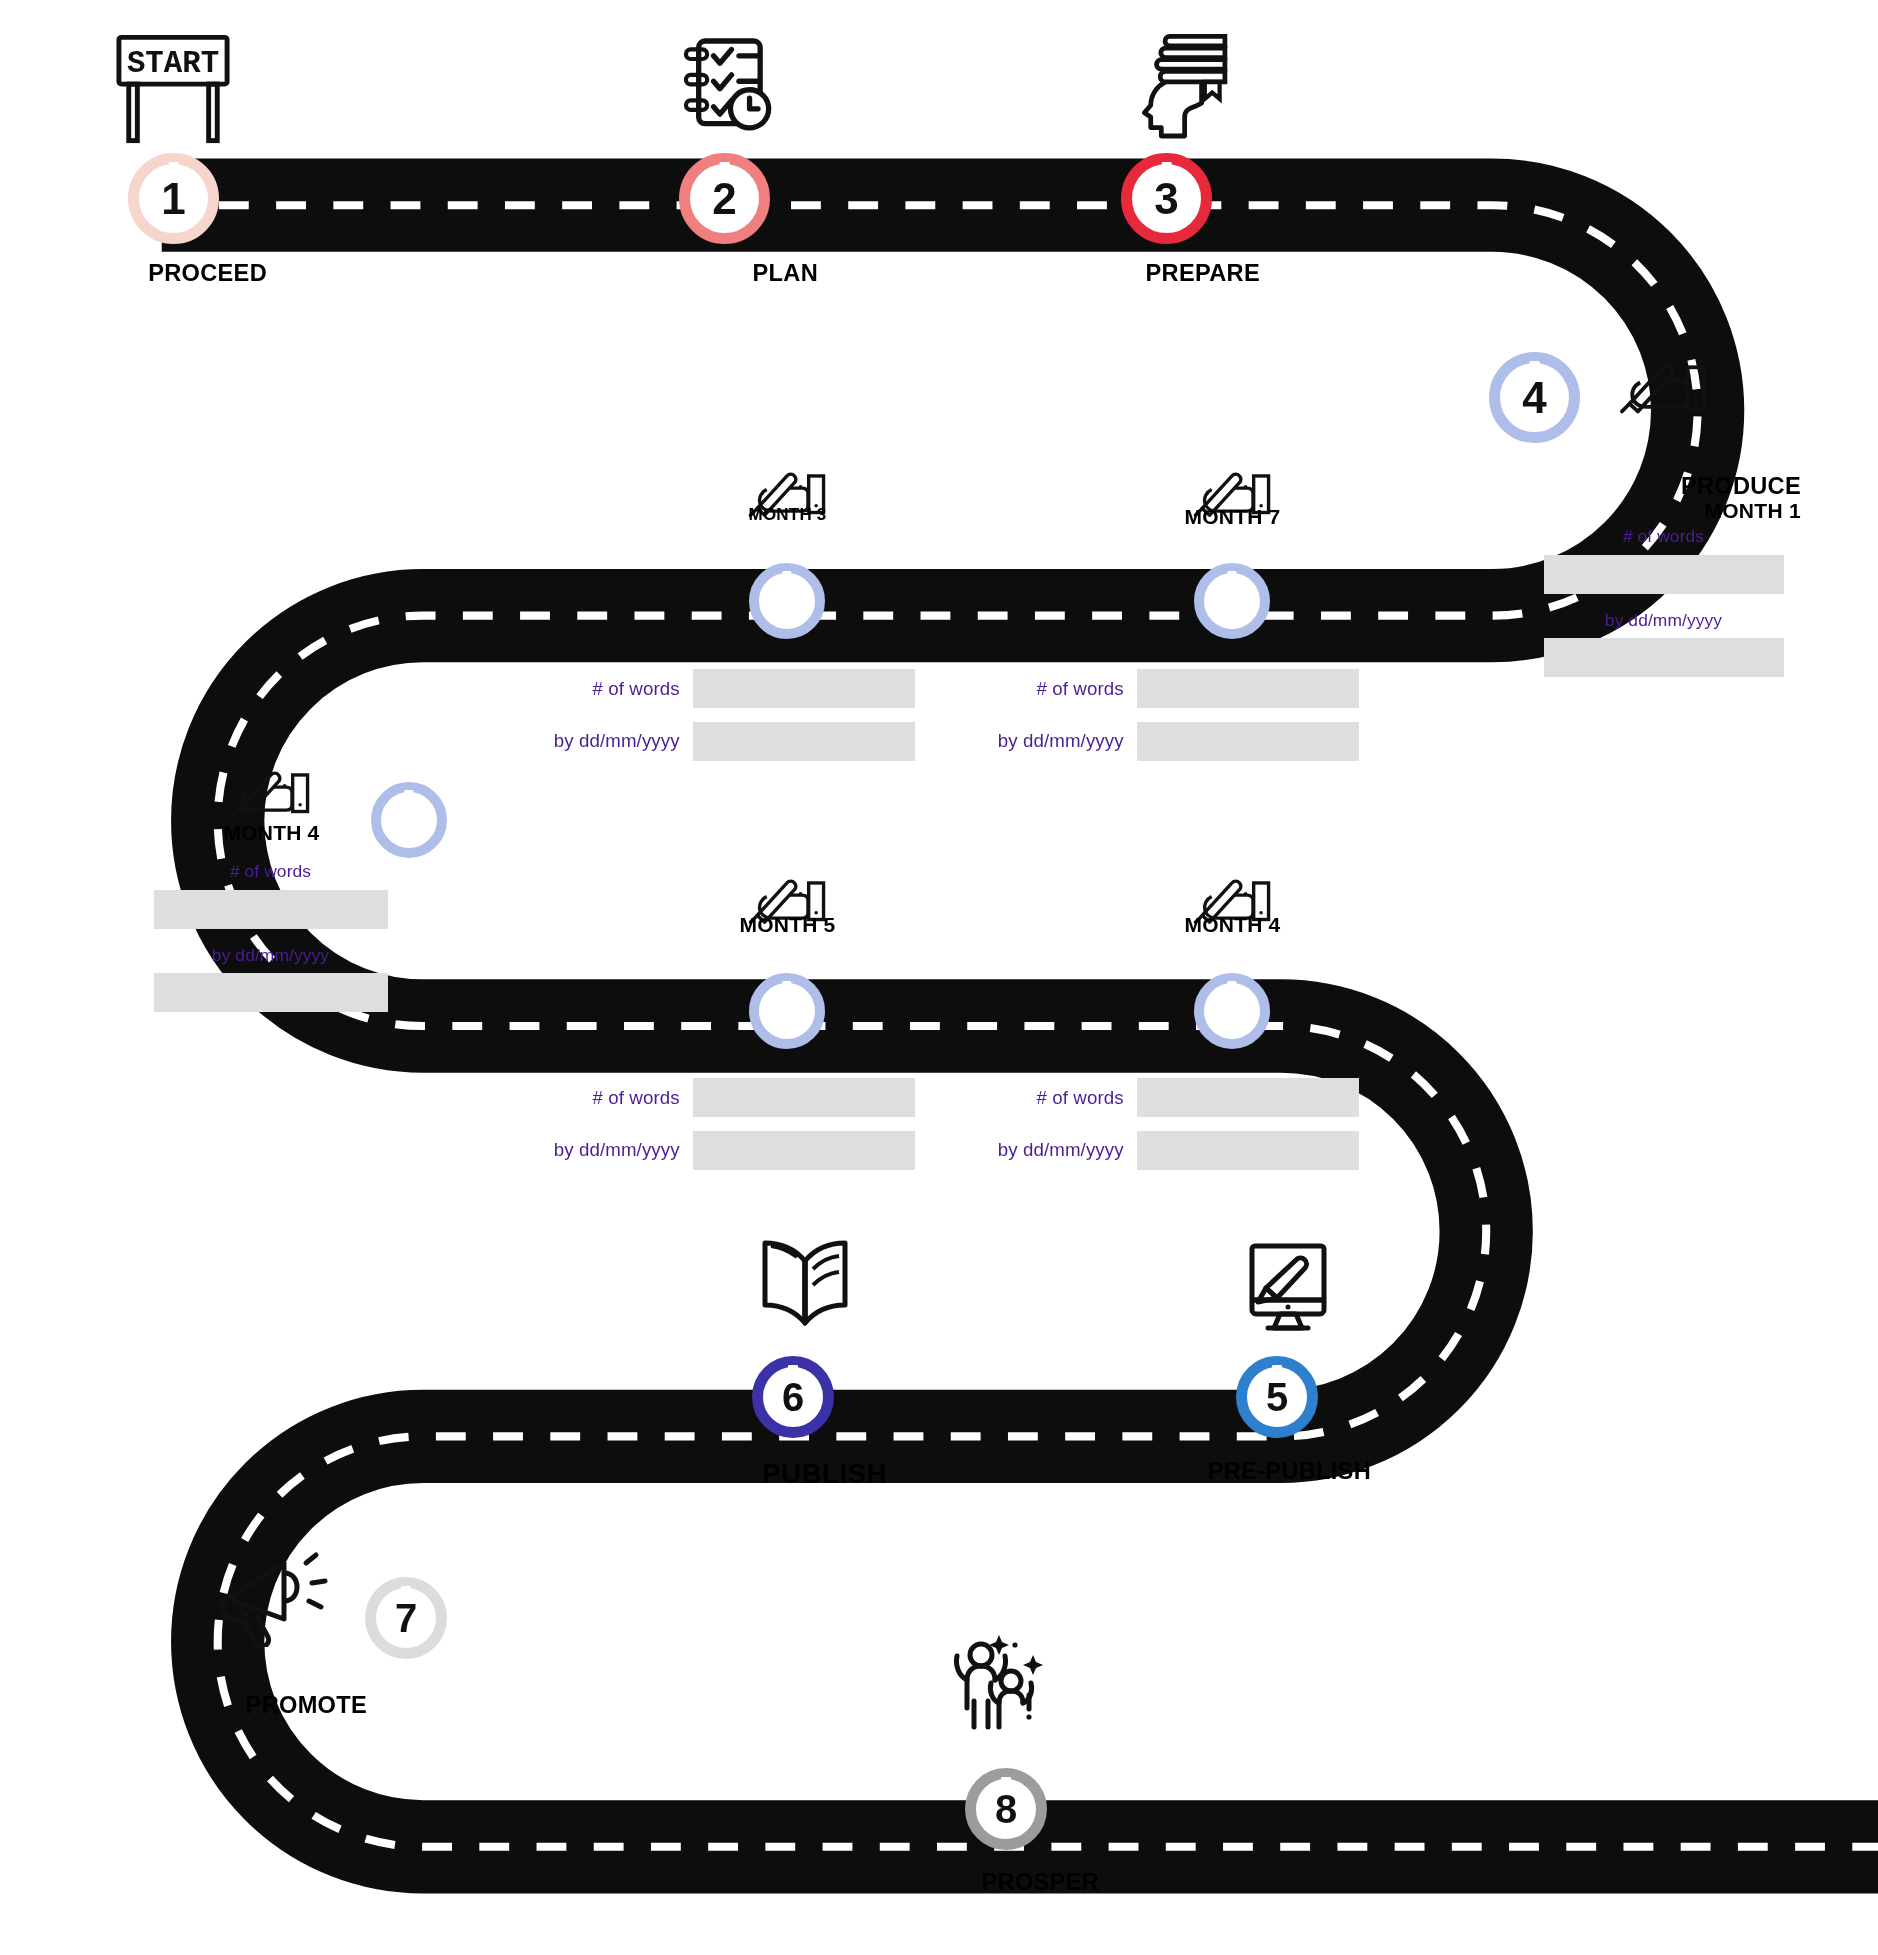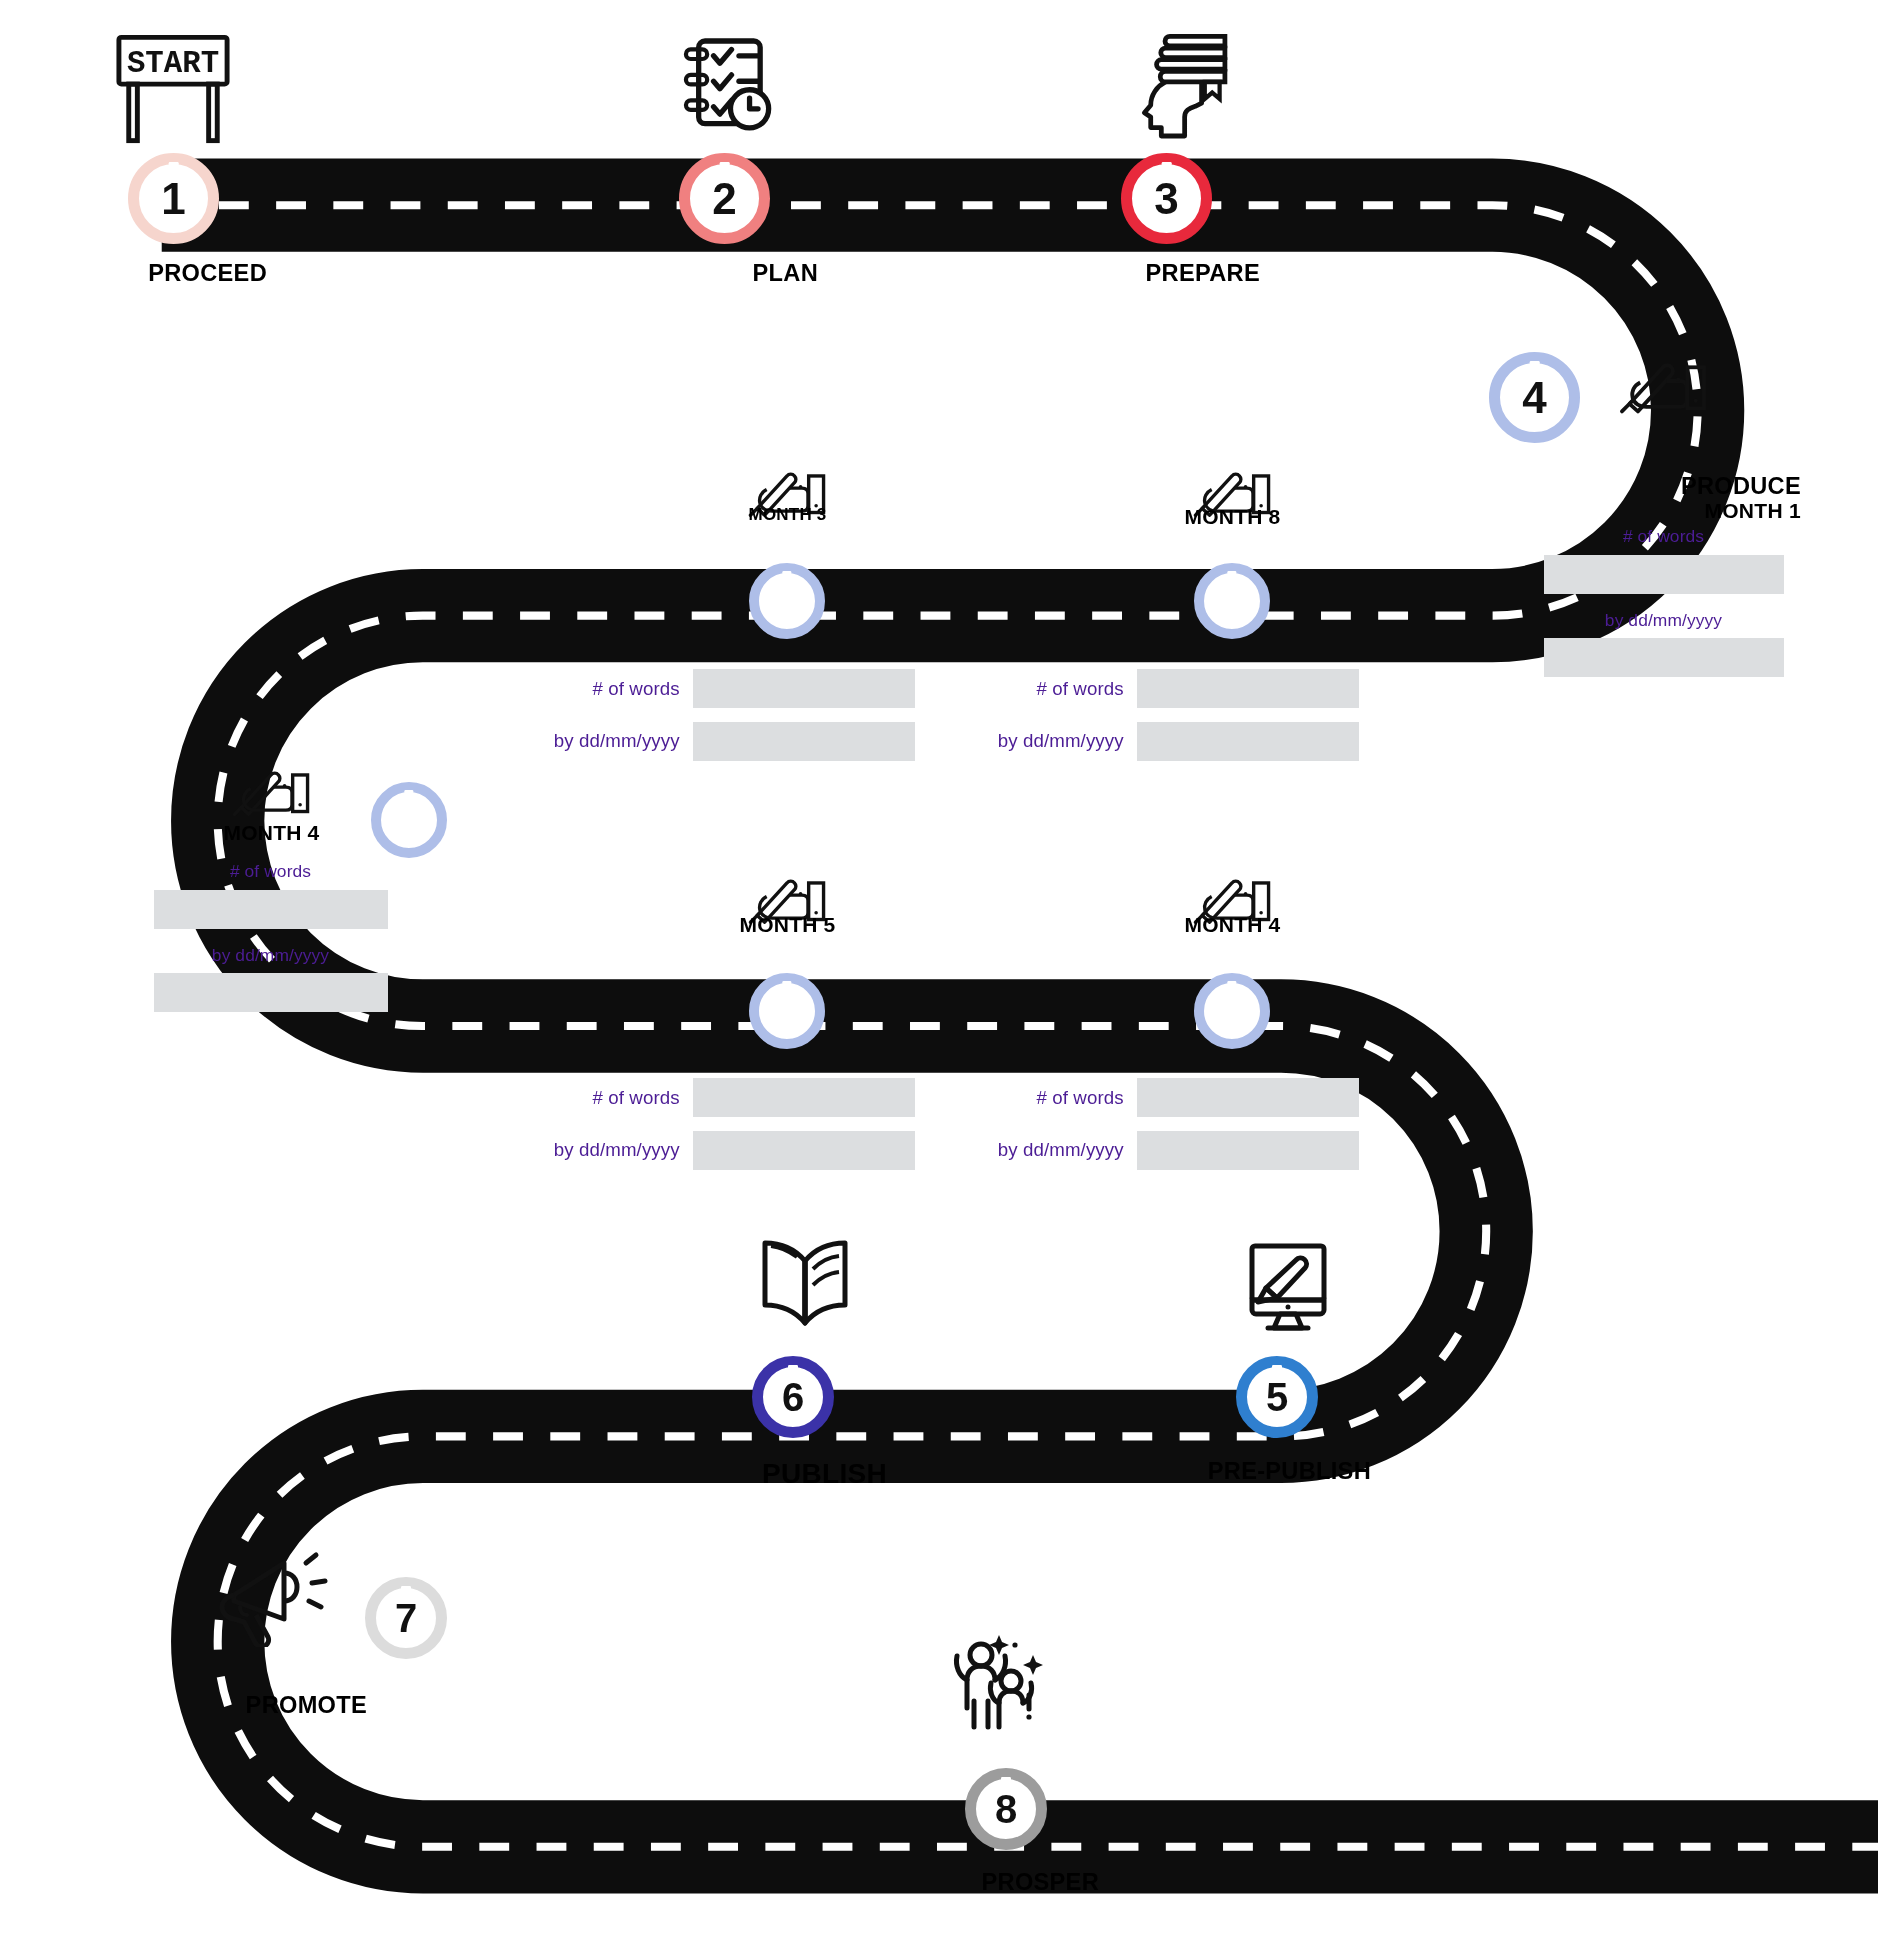--- a/index.html
+++ b/index.html
@@ -258,21 +258,21 @@
     <svg viewBox="0 0 120 96">
       <path d="M6 86 l12 -12" stroke="#111" stroke-width="5" stroke-linecap="round" fill="none"></path>
       <path d="M16 76 l44 -48 a7 7 0 0 1 11 0 a7 7 0 0 1 0 10 l-44 48 z" fill="none" stroke="#111" stroke-width="5" stroke-linejoin="round"></path>
       <path d="M30 48 c-8 4 -12 12 -10 20 c2 8 10 12 18 12 l44 0
                c6 0 9 -3 9 -8 l0 -18 c0 -5 -3 -8 -9 -8 l-18 0" fill="none" stroke="#111" stroke-width="5" stroke-linejoin="round"></path>
       <rect x="92" y="28" width="22" height="54" fill="none" stroke="#111" stroke-width="5"></rect>
       <circle cx="80" cy="44" r="2.6" fill="#111"></circle>
       <circle cx="103" cy="72" r="2.6" fill="#111"></circle>
     </svg>
   </div>
-  <div class="monthlabel" style="left:1133px; top:505px; width:199px; font-size:21px;">MONTH 8</div>
+  <div class="monthlabel" style="left:1133px; top:505px; width:199px; font-size:21px;">MONTH 7</div>
   <div class="marker" style="left:1194px; top:563px; width:76px; height:76px;
               border:10.6px solid #aebee8;">
     <span class="notch" style="width:9.3px;height:13.7px;"></span>
   </div>
 
   <div class="fieldgroup" style="left:529px; top:669px; width:386px;">
     <div class="fieldrow">
       <span class="flabel" style="width:155px;"># of words</span>
       <div class="fbox" style="width:228px;"></div>
     </div>

